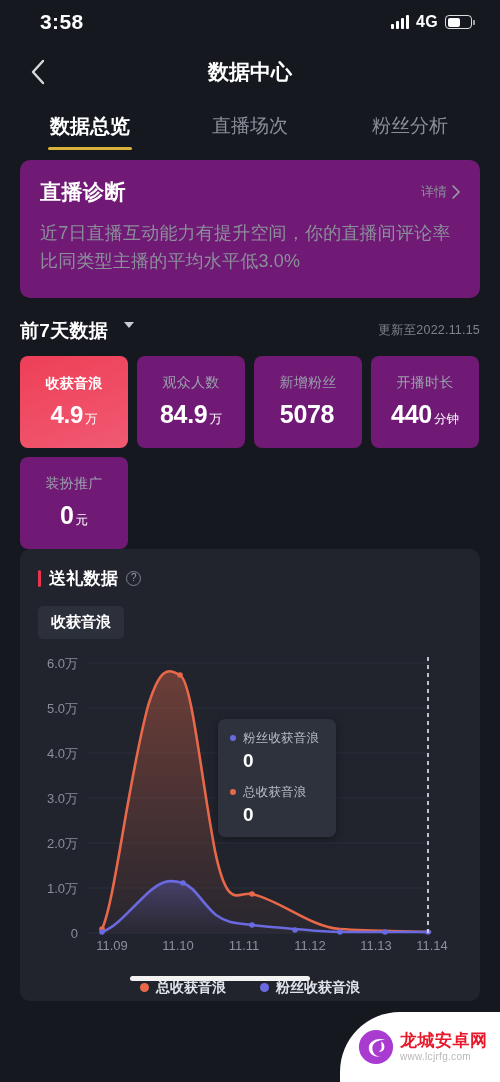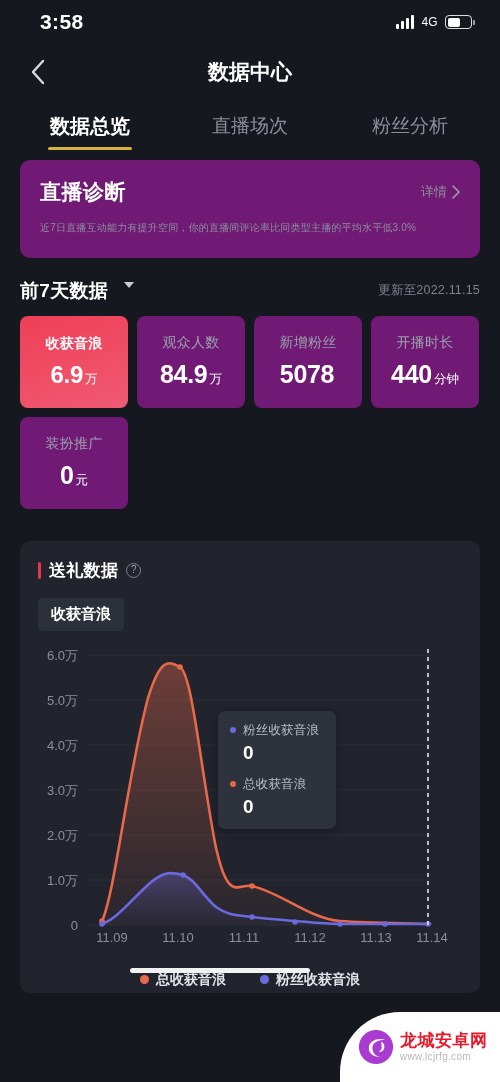--- a/index.html
+++ b/index.html
@@ -18,21 +18,21 @@
     justify-content:space-between; padding:0 28px 0 40px;
   }
   .sb-time{ font-size:21px; font-weight:700; letter-spacing:.4px; color:#fff; }
   .sb-right{ display:flex; align-items:center; gap:7px; }
   .sig{ display:flex; align-items:flex-end; gap:2px; height:14px; }
   .sig i{ width:3px; background:#fff; border-radius:1px; display:block; }
   .sig i:nth-child(1){height:5px;}
   .sig i:nth-child(2){height:8px;}
   .sig i:nth-child(3){height:11px;}
   .sig i:nth-child(4){height:14px;}
-  .net{ font-size:12px; font-weight:400; color:#fff; letter-spacing:.3px;}
+  .net{ font-size:16px; font-weight:700; color:#fff; letter-spacing:.3px;}
   .batt{
     width:27px;height:14px;border:1.6px solid rgba(255,255,255,.85);
     border-radius:4px;position:relative;display:flex;align-items:center;padding:1.5px;
   }
   .batt::after{
     content:"";position:absolute;right:-4px;top:4px;width:2px;height:5px;
     background:rgba(255,255,255,.6);border-radius:0 1px 1px 0;
   }
   .batt i{ display:block;height:100%;width:58%;background:#fff;border-radius:2px;}
 
@@ -64,21 +64,21 @@
 
   
   .page{ padding:0 20px; }
   .diag{
     background:#701a75;border-radius:10px;padding:18px 20px 22px;margin-top:8px;
   }
   .diag-head{ display:flex;align-items:center;justify-content:space-between; }
   .diag-title{ font-size:21px;font-weight:700;color:#fff;letter-spacing:.5px;}
   .diag-more{ display:flex;align-items:center;gap:5px;font-size:13px;color:#8b8f9a;cursor:pointer;}
   .diag-desc{
-    margin-top:14px;font-size:10px;line-height:1.55;color:#8b8f9a;letter-spacing:.2px;
+    margin-top:14px;font-size:18px;line-height:1.55;color:#8b8f9a;letter-spacing:.2px;
   }
 
   
   .sec-head{
     display:flex;align-items:center;justify-content:space-between;margin-top:20px;
   }
   .sec-left{ display:flex;align-items:flex-start;gap:16px;cursor:pointer;}
   .sec-title{ font-size:19px;font-weight:700;color:#fff;letter-spacing:.3px;}
   .caret{
     width:0;height:0;border-left:5px solid transparent;border-right:5px solid transparent;
@@ -100,21 +100,21 @@
   }
   .stat-label{ font-size:14px;color:#9aa0ac;letter-spacing:.3px;}
   .stat.hl .stat-label{ color:#fff;font-weight:700; }
   .stat-val{ display:flex;align-items:baseline;gap:2px;}
   .stat-num{ font-size:25px;font-weight:700;color:#fff;letter-spacing:-.3px;}
   .stat-unit{ font-size:12.5px;color:#fff;font-weight:400;}
   .stat.hl .stat-num{ font-size:24px; }
 
   
   .gift{
-    background:#21242d;border-radius:10px;margin-top:32px;padding:18px 0 0;position:relative;
+    background:#21242d;border-radius:10px;margin-top:0;padding:18px 0 0;position:relative;
     height:452px;overflow:hidden;
   }
   .gift-head{ display:flex;align-items:center;gap:8px;padding:0 18px;}
   .bar{ width:3px;height:17px;background:#e8344e;border-radius:2px;}
   .gift-title{ font-size:17px;font-weight:700;color:#fff;letter-spacing:.3px;}
   .qmark{
     width:15px;height:15px;border:1.3px solid #7d818c;border-radius:50%;
     font-size:10px;color:#9aa0ac;display:flex;align-items:center;justify-content:center;
     line-height:1;cursor:pointer;
   }
@@ -216,21 +216,21 @@
       <span class="sec-title">前7天数据</span>
       <span class="caret"></span>
     </div>
     <div class="sec-update">更新至2022.11.15</div>
   </div>
 
   <div class="stats">
     <div class="stat hl">
       <div class="stat-label">收获音浪</div>
       <div class="stat-val">
-        <span class="stat-num">6.9</span>
+        <span class="stat-num">4.9</span>
         <span class="stat-unit">万</span>
       </div>
     </div>
     <div class="stat">
       <div class="stat-label">观众人数</div>
       <div class="stat-val">
         <span class="stat-num">84.9</span>
         <span class="stat-unit">万</span>
       </div>
     </div>

